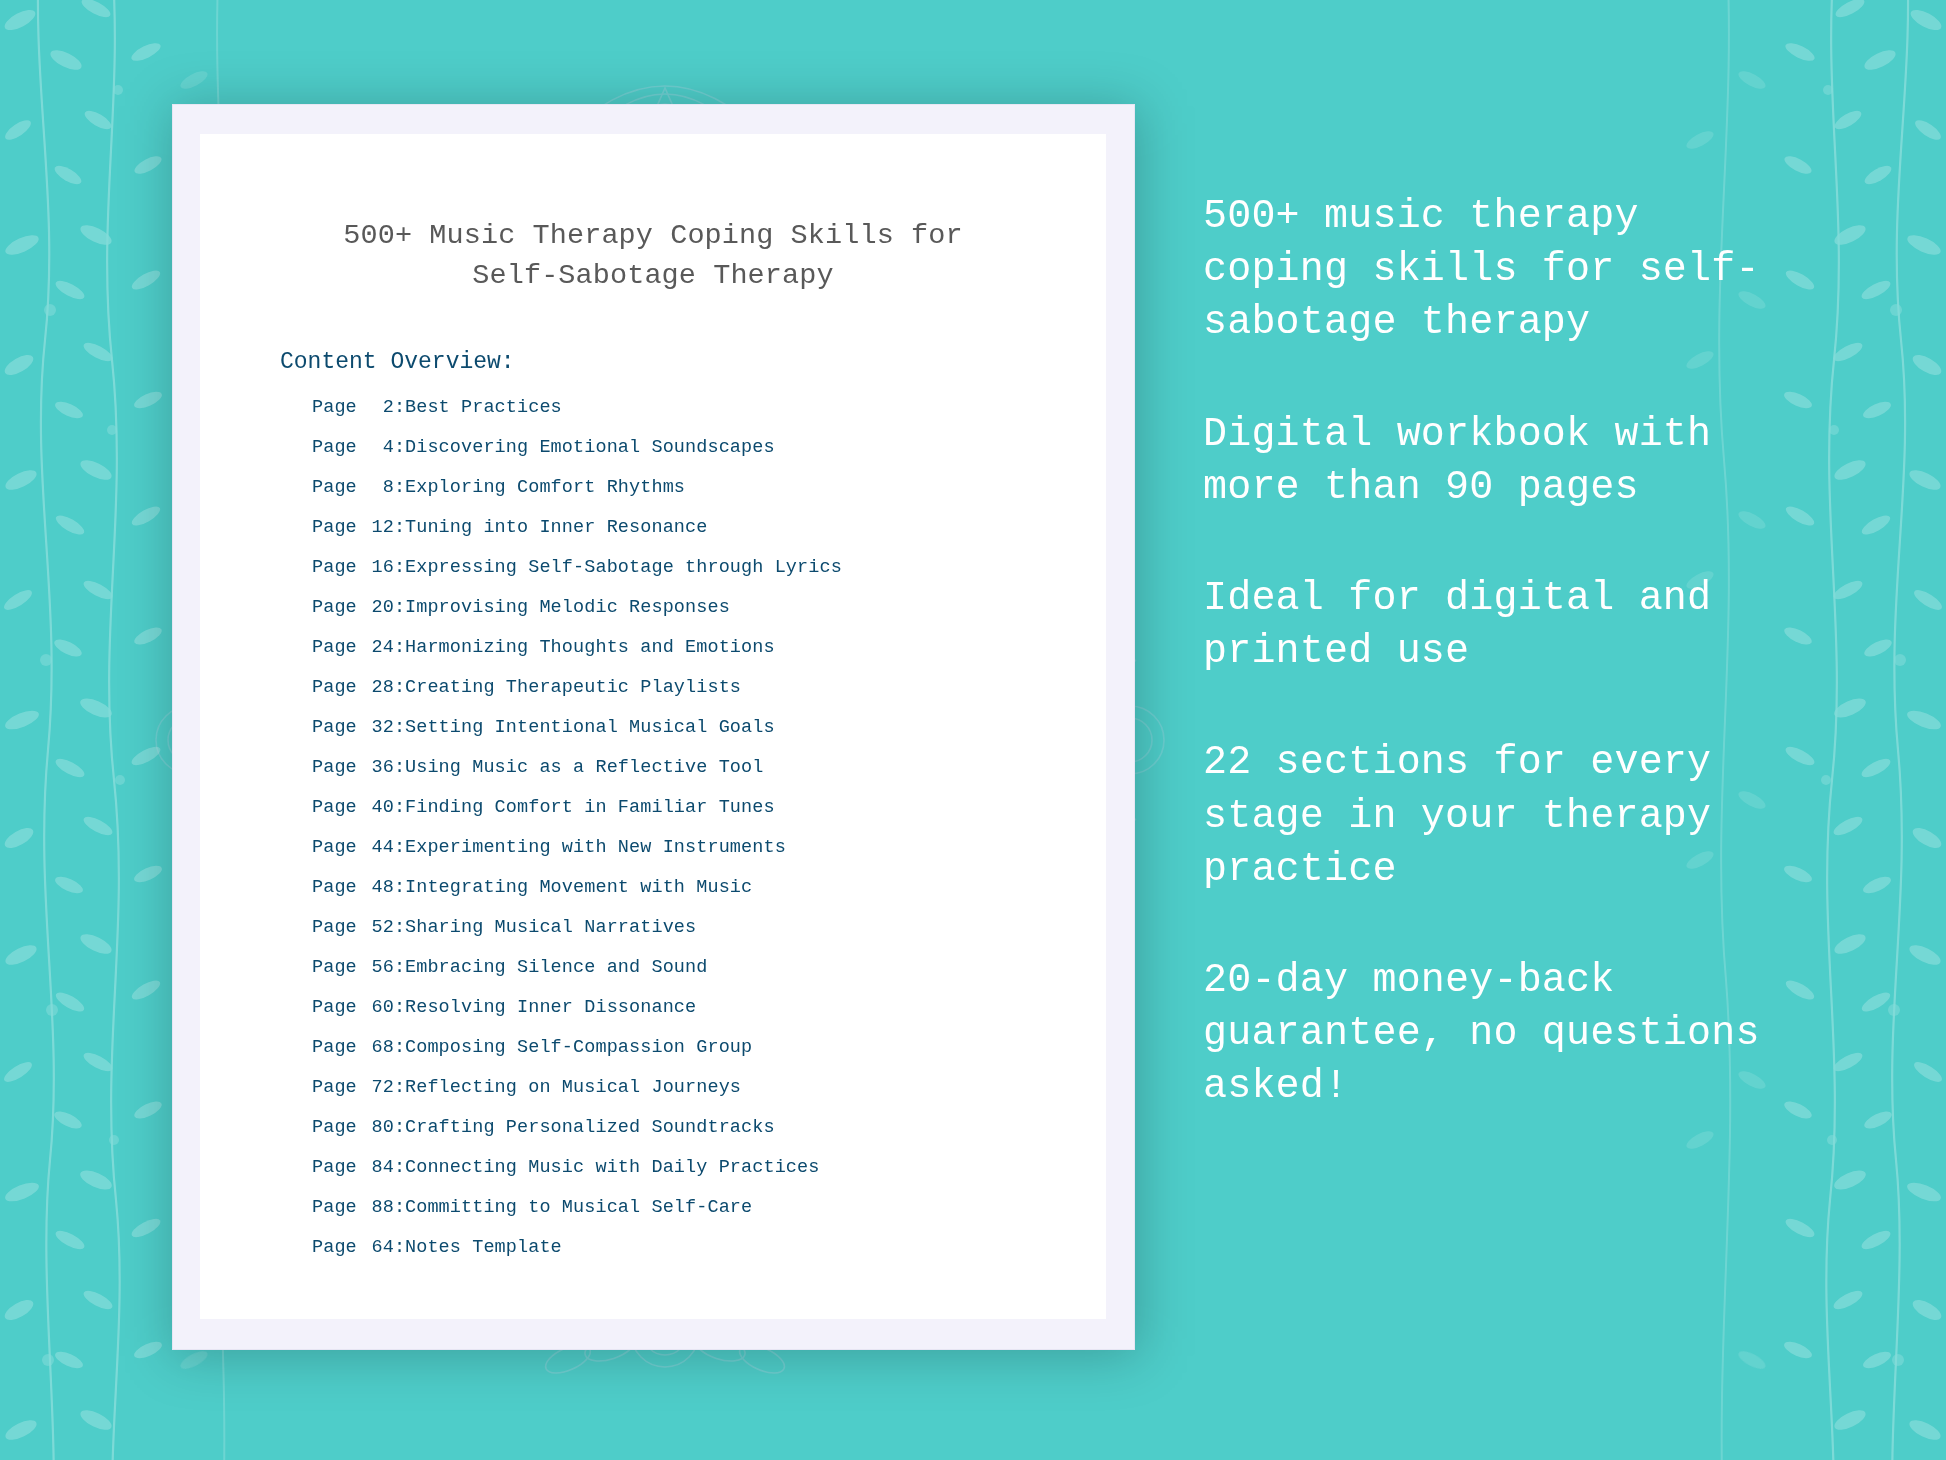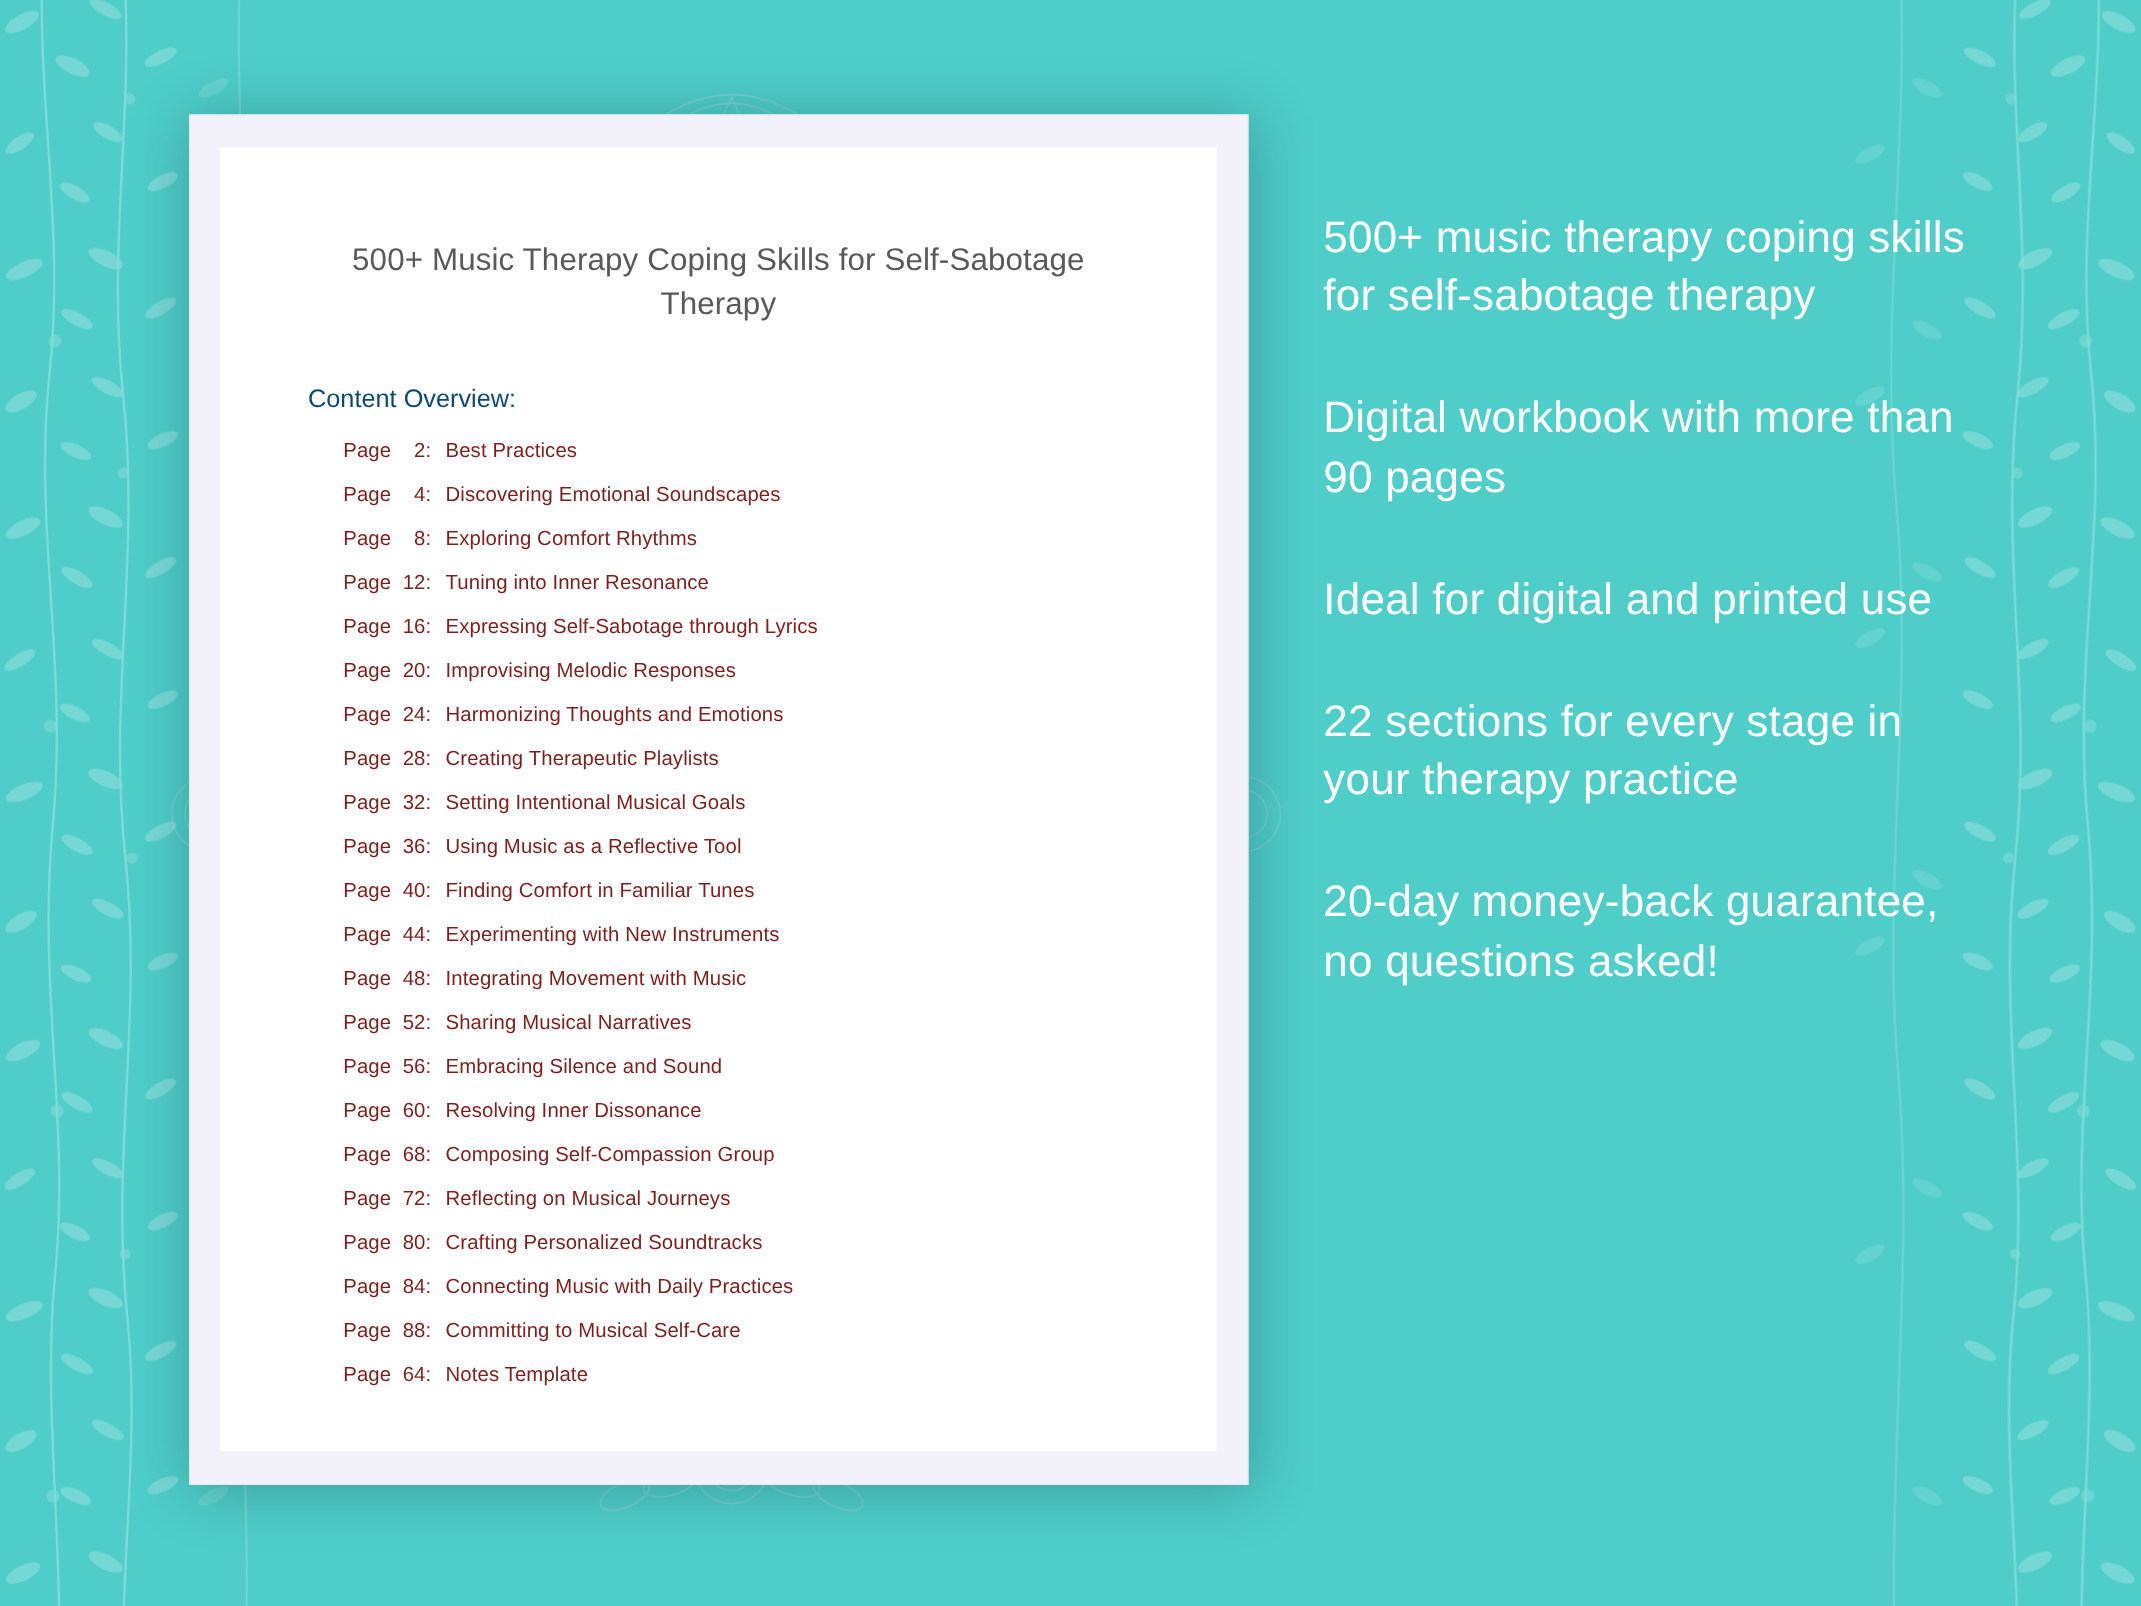--- a/index.html
+++ b/index.html
@@ -10,20 +10,21 @@
     height: 1460px;
     overflow: hidden;
     font-family: "Liberation Sans", sans-serif;
   }
   .canvas {
     position: relative;
     width: 1946px;
     height: 1460px;
     background: #4ECDC9;
     overflow: hidden;
+    font-family: Liberation Mono, monospace;
   }
 
   
   .border-art {
     position: absolute;
     top: 0;
     height: 1460px;
     width: 170px;
     opacity: 0.30;
     pointer-events: none;
@@ -99,21 +100,21 @@
     font-size: 23px;
     font-weight: 400;
   }
   .toc {
     margin-top: 24px;
     margin-left: 50px;
   }
   .toc-row {
     display: flex;
     align-items: flex-start;
-    color: #7f1d1d;
+    color: #0c4a6e;
     font-size: 18.5px;
     line-height: 1.0;
     margin-bottom: 21.5px;
     white-space: nowrap;
   }
   .toc-page {
     width: 93px;
     flex: 0 0 93px;
     letter-spacing: 0.1px;
   }

